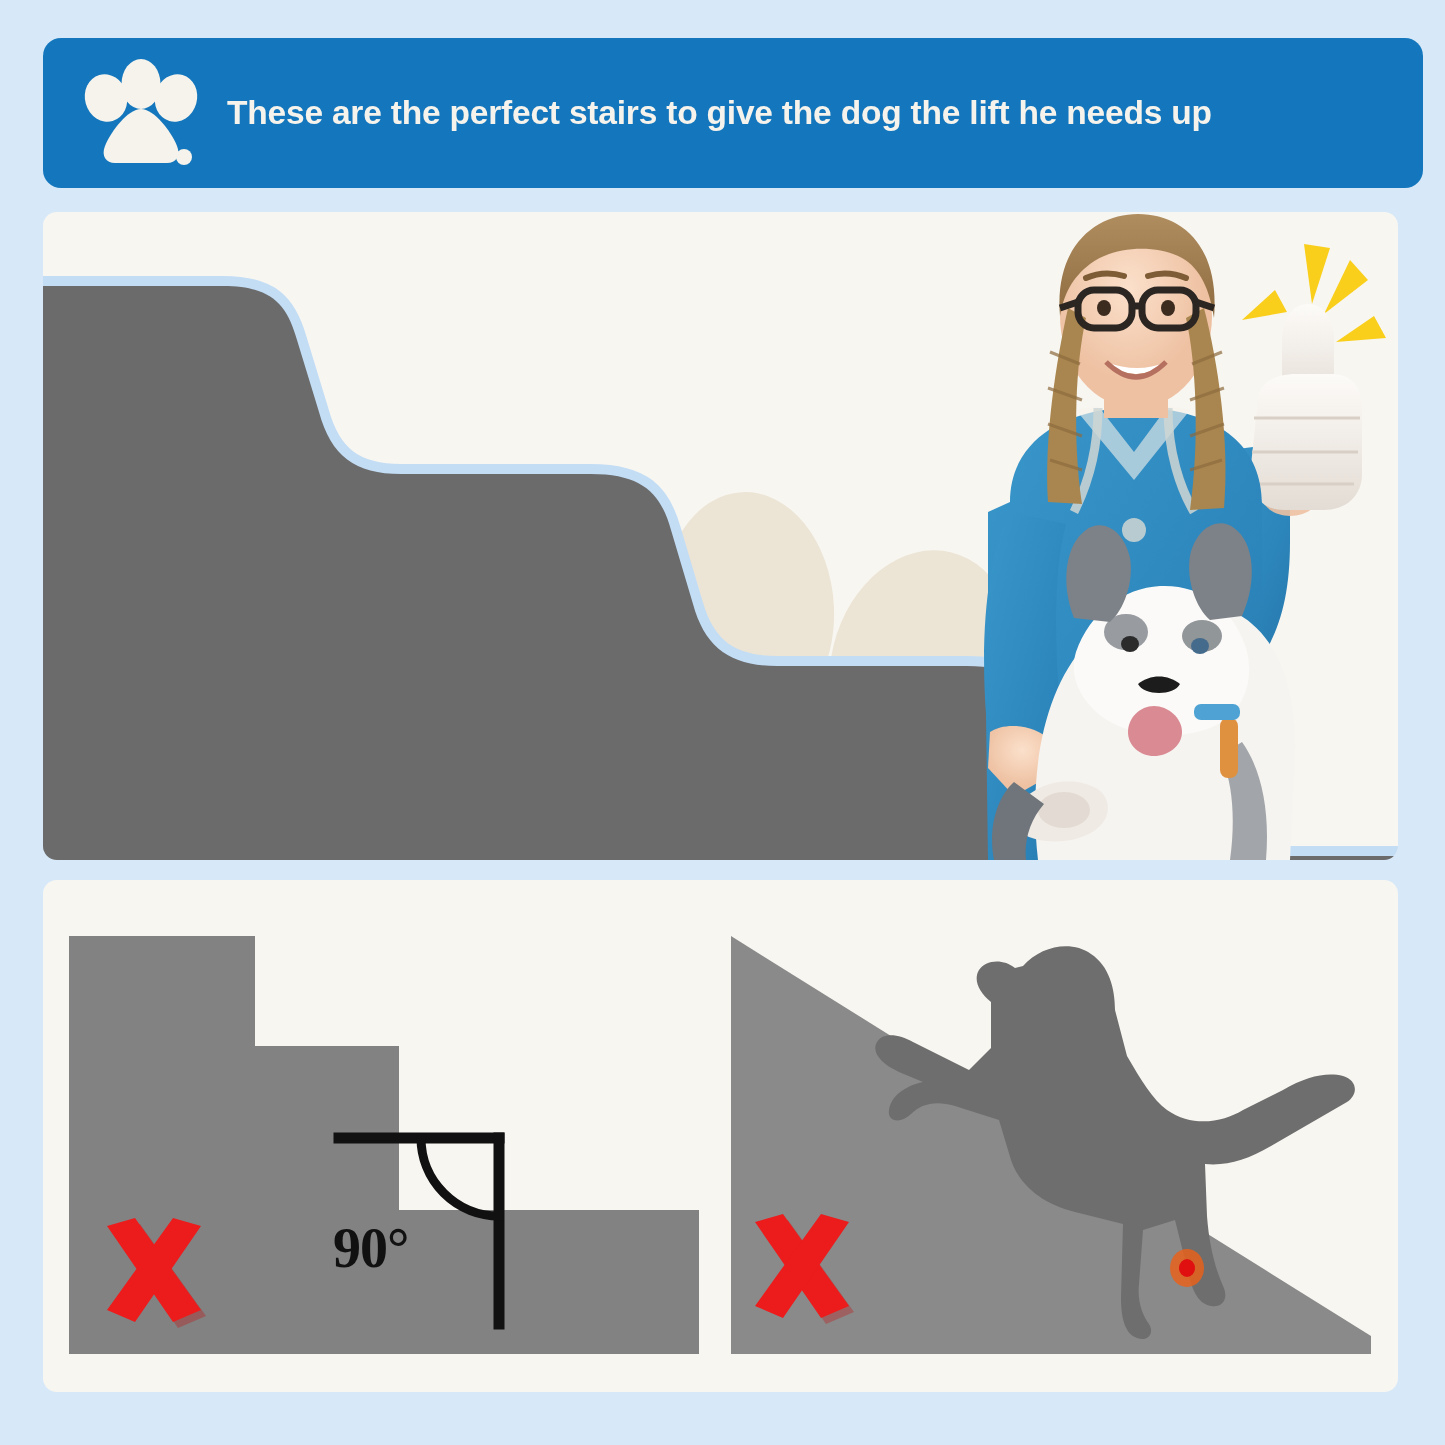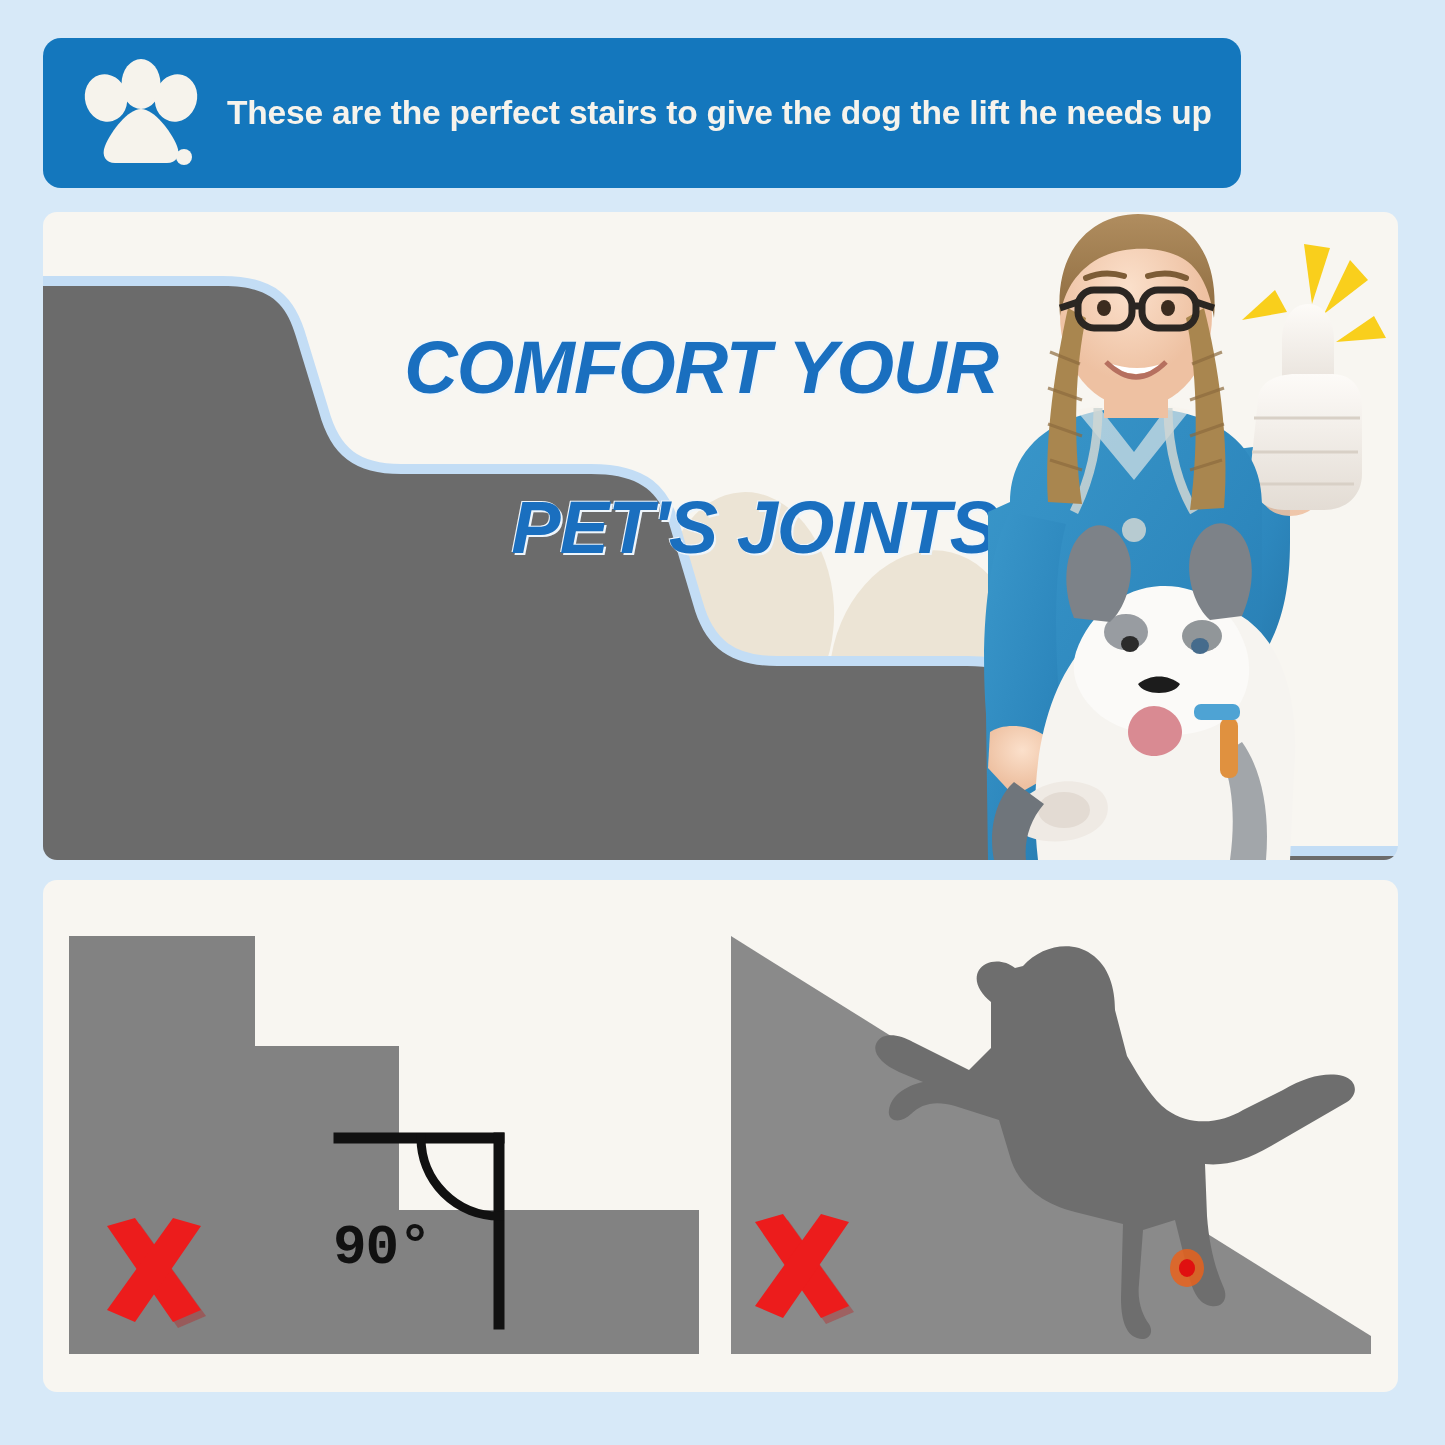--- a/index.html
+++ b/index.html
@@ -8,21 +8,21 @@
     width:1445px;height:1445px;
     background:#d7e9f8;
     font-family:"Liberation Sans","DejaVu Sans",sans-serif;
     overflow:hidden;
     position:relative;
   }
   .page{position:absolute;inset:0;}
 
   
   .banner{
-    position:absolute;left:43px;top:38px;width:1198px;height:150px;
+    position:absolute;left:43px;top:38px;width:1380px;height:150px;
     background:#1477bd;border-radius:18px;
     display:flex;align-items:center;
     box-sizing:border-box;padding:0 26px 0 34px;
   }
   .paw-icon{width:128px;height:112px;flex:0 0 128px;position:relative;}
   .banner-text{
     color:#f6f3ec;font-size:33.5px;font-weight:bold;line-height:1.52;
     margin-left:22px;letter-spacing:-0.2px;
   }
 
@@ -50,21 +50,21 @@
     position:absolute;left:43px;top:880px;width:1355px;height:512px;
     background:#f8f6f1;border-radius:14px;overflow:hidden;
   }
   .cell{position:absolute;top:44px;height:430px;}
   .cell-left{left:26px;width:630px;}
   .cell-right{left:680px;width:648px;}
   .cell svg{display:block;width:100%;height:100%;}
 
   .deg-label{
     position:absolute;font-size:56px;font-weight:bold;color:#111;
-    font-family:Liberation Mono, monospace;
+    font-family:Liberation Serif, serif;
     left:333px;top:1216px;letter-spacing:-1px;
   }
 </style>
 </head>
 <body>
 
 <div class="page">
 
   <div class="banner">
 
@@ -122,24 +122,20 @@
                C662 436 688 454 734 454
                L924 454
                C978 454 996 476 1006 512
                L1028 584
                C1040 626 1066 644 1112 644
                L1355 644
                L1355 660
                L0 660 Z" fill="#6b6b6b"></path>
     </svg>
 
-    <div class="headline">
-      <div>COMFORT YOUR</div>
-      <div>PET'S JOINTS</div>
-    </div>
 
     <svg class="hero-photo" viewBox="0 0 560 648" preserveAspectRatio="none" aria-hidden="true">
       <defs>
         <linearGradient id="scrub" x1="0" y1="0" x2="1" y2="1">
           <stop offset="0%" stop-color="#3a97ca"></stop>
           <stop offset="60%" stop-color="#2d87bd"></stop>
           <stop offset="100%" stop-color="#2678ac"></stop>
         </linearGradient>
         <radialGradient id="skin" cx="45%" cy="35%">
           <stop offset="0%" stop-color="#fbe0cb"></stop>

